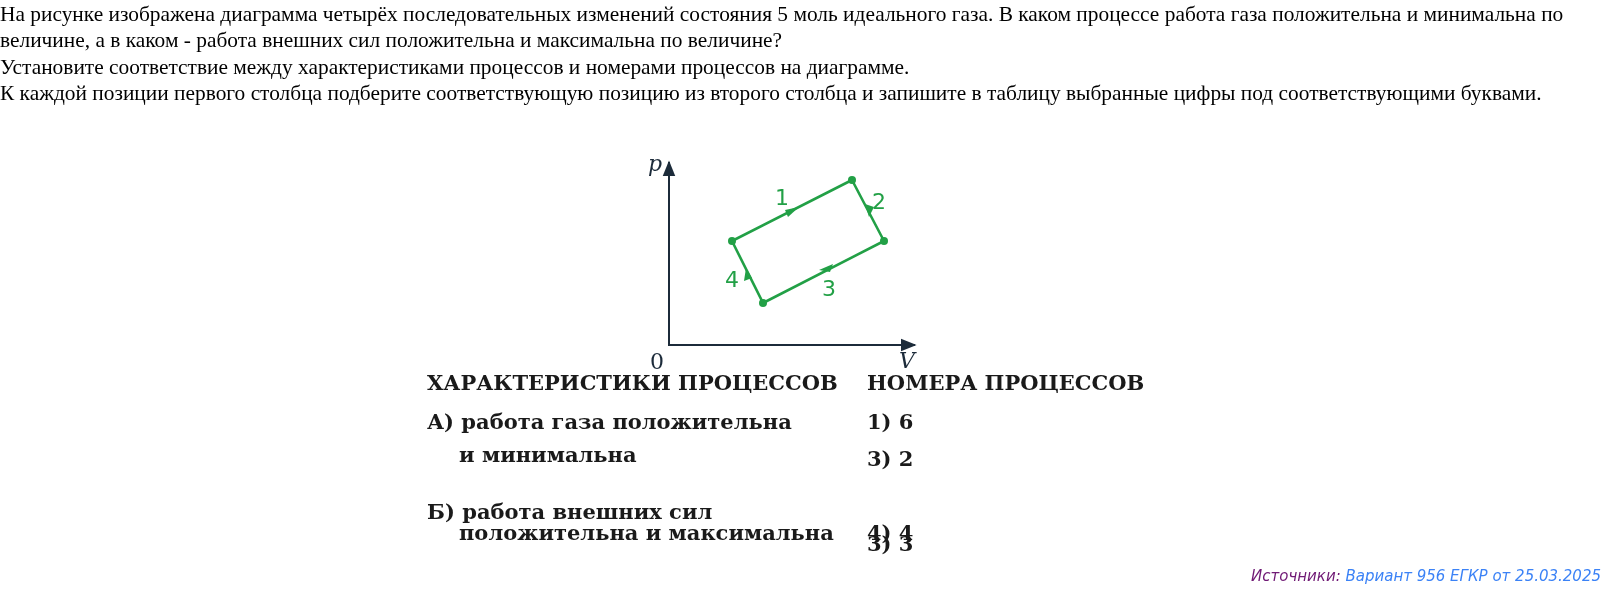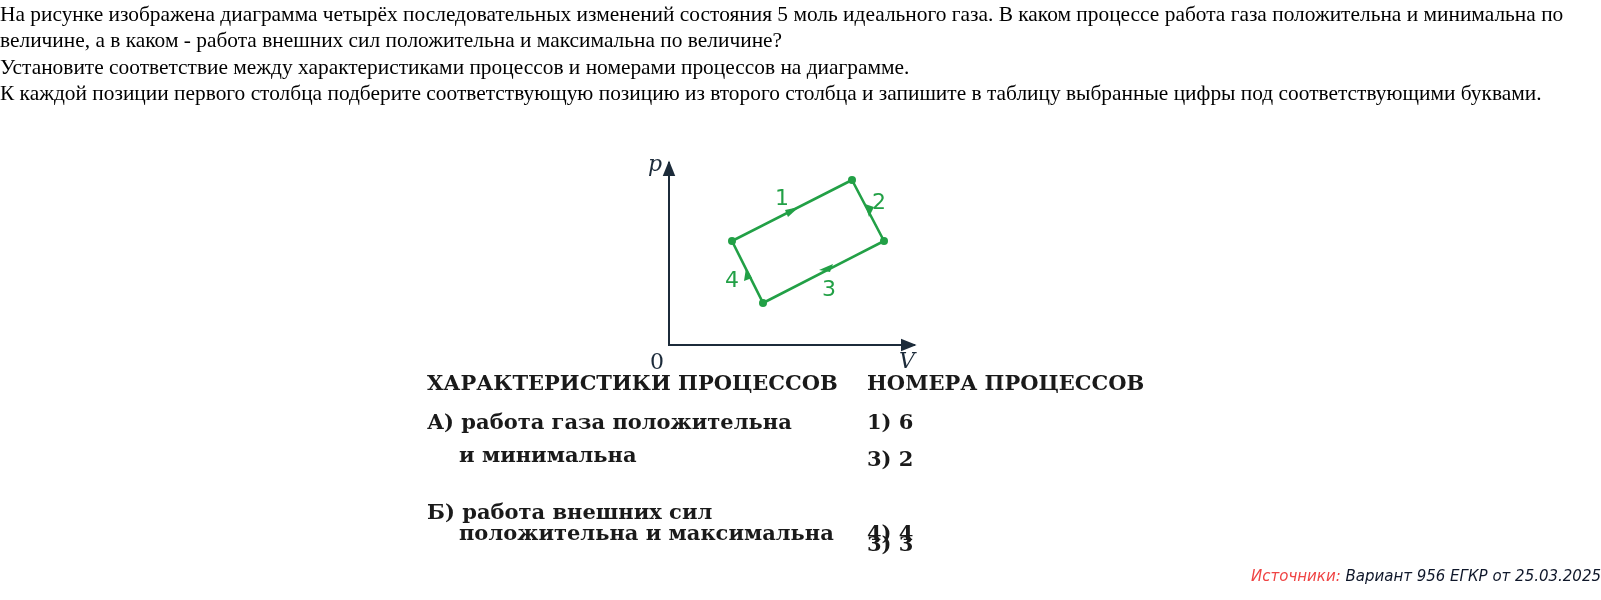--- a/index.html
+++ b/index.html
@@ -75,22 +75,22 @@
     .source {
       position: absolute;
       right: 0;
       top: 566px;
       font-family: "DejaVu Sans", sans-serif;
       font-style: italic;
       font-size: 15px;
       line-height: 20px;
       white-space: nowrap;
     }
-    .source .src-label { color: #ef4444; }
-    .source .src-value { color: #0f172a; }
+    .source .src-label { color: #701a75; }
+    .source .src-value { color: #3b82f6; }
   </style>
 </head>
 <body>
 
 <div class="question">
   <p>На рисунке изображена диаграмма четырёх последовательных изменений состояния 5 моль идеального газа. В каком процессе работа газа положительна и минимальна по величине, а в каком - работа внешних сил положительна и максимальна по величине?</p>
   <p>Установите соответствие между характеристиками процессов и номерами процессов на диаграмме.</p>
   <p>К каждой позиции первого столбца подберите соответствующую позицию из второго столбца и запишите в таблицу выбранные цифры под соответствующими буквами.</p>
 </div>
 

